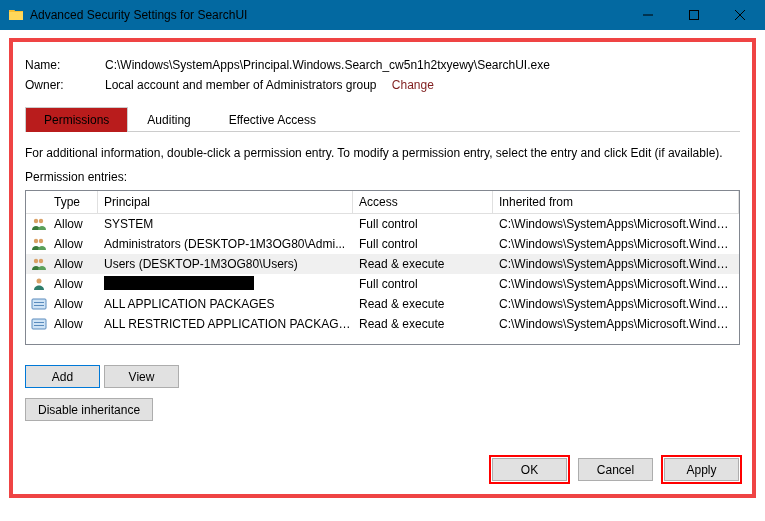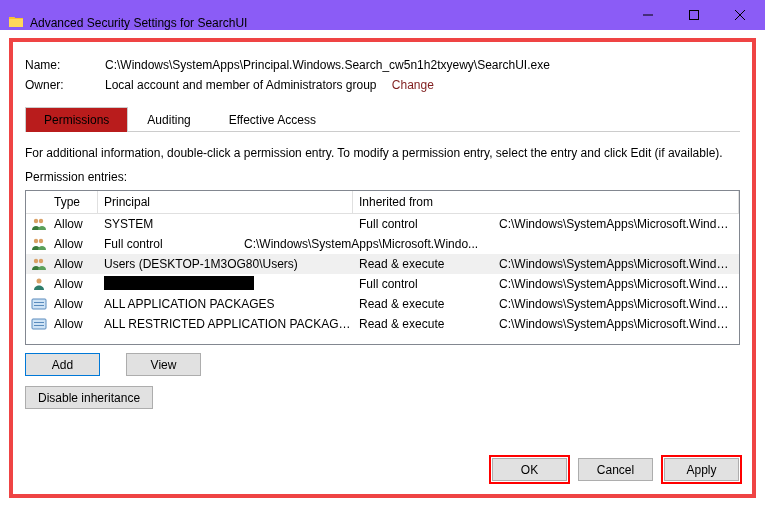--- a/index.html
+++ b/index.html
@@ -1,17 +1,17 @@
 <!DOCTYPE html>
 <html><head>
 <meta charset="utf-8">
 <style>
 *{box-sizing:border-box;font-family:"Segoe UI",Tahoma,sans-serif;font-size:12px;margin:0;padding:0}
 body{background:#fff;width:765px;height:521px;overflow:hidden;position:relative}
-.titlebar{height:30px;display:flex;align-items:flex-end;padding:0 2px 0 8px;background:#8b5cf6}
+.titlebar{height:30px;display:flex;align-items:center;padding:0 2px 0 8px;background:#0369a1}
 .titlebar .folder-icon{width:16px;height:16px;margin-right:6px;flex-shrink:0}
 .titlebar .title{flex:1}
 .win-btns{display:flex}
 .win-btn{width:46px;height:30px;display:flex;align-items:center;justify-content:center}
 .win-btn svg{width:10px;height:10px}
 .content{border:4px solid #ef4444;margin:8px 9px 0 9px;padding:10px 12px 0 12px;height:460px;position:relative}
 .row{display:flex;margin:6px 0}
 .lbl{width:80px}
 .val{flex:1}
 .link{color:#7f1d1d;margin-left:12px;cursor:pointer}
@@ -26,21 +26,21 @@
 .c-icon{width:22px;flex-shrink:0;border-right:none}
 .c-type{width:50px;flex-shrink:0}
 .c-prin{width:255px;flex-shrink:0}
 .c-acc{width:140px;flex-shrink:0}
 .c-inh{flex:1}
 .tr{display:flex;align-items:center;height:20px;padding:0 2px}
 .tr.sel{background:#f0f0f0}
 .td{padding:1px 4px;white-space:nowrap;overflow:hidden;text-overflow:ellipsis}
 .pic{width:16px;height:14px;flex-shrink:0;margin:0 3px}
 .redact{background:#000;height:14px;width:150px;display:inline-block}
-.btn-row{display:flex;gap:26px;margin-top:8px}
+.btn-row{display:flex;gap:4px;margin-top:20px}
 .btn{min-width:75px;height:23px;border:1px solid #adadad;background:#e1e1e1;padding:0 12px;cursor:pointer;display:inline-flex;align-items:center;justify-content:center}
 .btn.hl{outline:1px solid #0078d7;outline-offset:-1px}
 .btn-row2{margin-top:10px}
 .footer{position:absolute;right:10px;bottom:10px;display:flex;gap:8px;align-items:center}
 .red-box{border:2px solid red;padding:1px}
 </style>
 </head>
 <body>
 
 <div class="titlebar">
@@ -88,20 +88,21 @@
   </div>
 
   <div class="info">For additional information, double-click a permission entry. To modify a permission entry, select the entry and click Edit (if available).</div>
   <div class="sub">Permission entries:</div>
 
   <div class="table-wrap">
     <div class="thead">
       <div class="th c-icon"></div>
       <div class="th c-type">Type</div>
       <div class="th c-prin">Principal</div>
+      <div class="th c-acc">Access</div>
       <div class="th c-inh">Inherited from</div>
     </div>
     <div id="tbody">
         <div class="tr">
           <div class="pic"><svg viewBox="0 0 16 14">
               <circle cx="5" cy="4" r="2.2" fill="#d9a066"></circle>
               <circle cx="10" cy="4" r="2.2" fill="#d9a066"></circle>
               <path d="M1 13c0-3 2-4 4-4s4 1 4 4" fill="#3b7a3b"></path>
               <path d="M7 13c0-3 2-4 4-4s4 1 4 4" fill="#5aa05a"></path>
             </svg></div>
@@ -111,20 +112,21 @@
           <div class="td c-inh">C:\Windows\SystemApps\Microsoft.Windo...</div>
         </div>
         <div class="tr">
           <div class="pic"><svg viewBox="0 0 16 14">
               <circle cx="5" cy="4" r="2.2" fill="#d9a066"></circle>
               <circle cx="10" cy="4" r="2.2" fill="#d9a066"></circle>
               <path d="M1 13c0-3 2-4 4-4s4 1 4 4" fill="#3b7a3b"></path>
               <path d="M7 13c0-3 2-4 4-4s4 1 4 4" fill="#5aa05a"></path>
             </svg></div>
           <div class="td c-type">Allow</div>
+          <div class="td c-prin">Administrators (DESKTOP-1M3OG80\Admi...</div>
           <div class="td c-acc">Full control</div>
           <div class="td c-inh">C:\Windows\SystemApps\Microsoft.Windo...</div>
         </div>
         <div class="tr sel">
           <div class="pic"><svg viewBox="0 0 16 14">
               <circle cx="5" cy="4" r="2.2" fill="#d9a066"></circle>
               <circle cx="10" cy="4" r="2.2" fill="#d9a066"></circle>
               <path d="M1 13c0-3 2-4 4-4s4 1 4 4" fill="#3b7a3b"></path>
               <path d="M7 13c0-3 2-4 4-4s4 1 4 4" fill="#5aa05a"></path>
             </svg></div>

